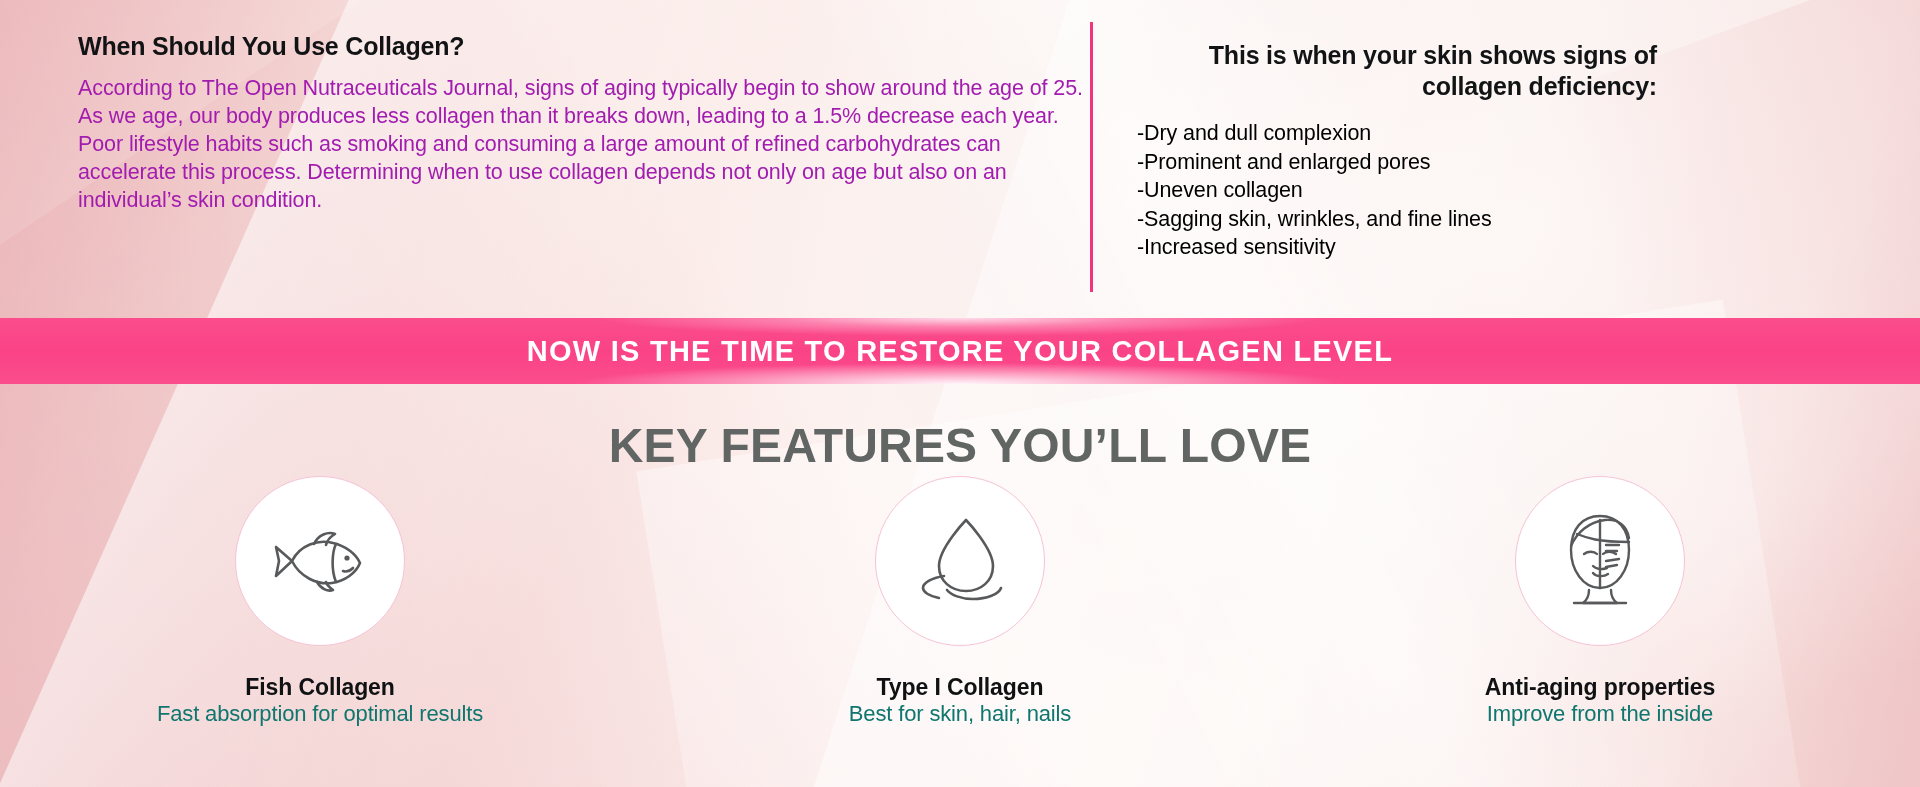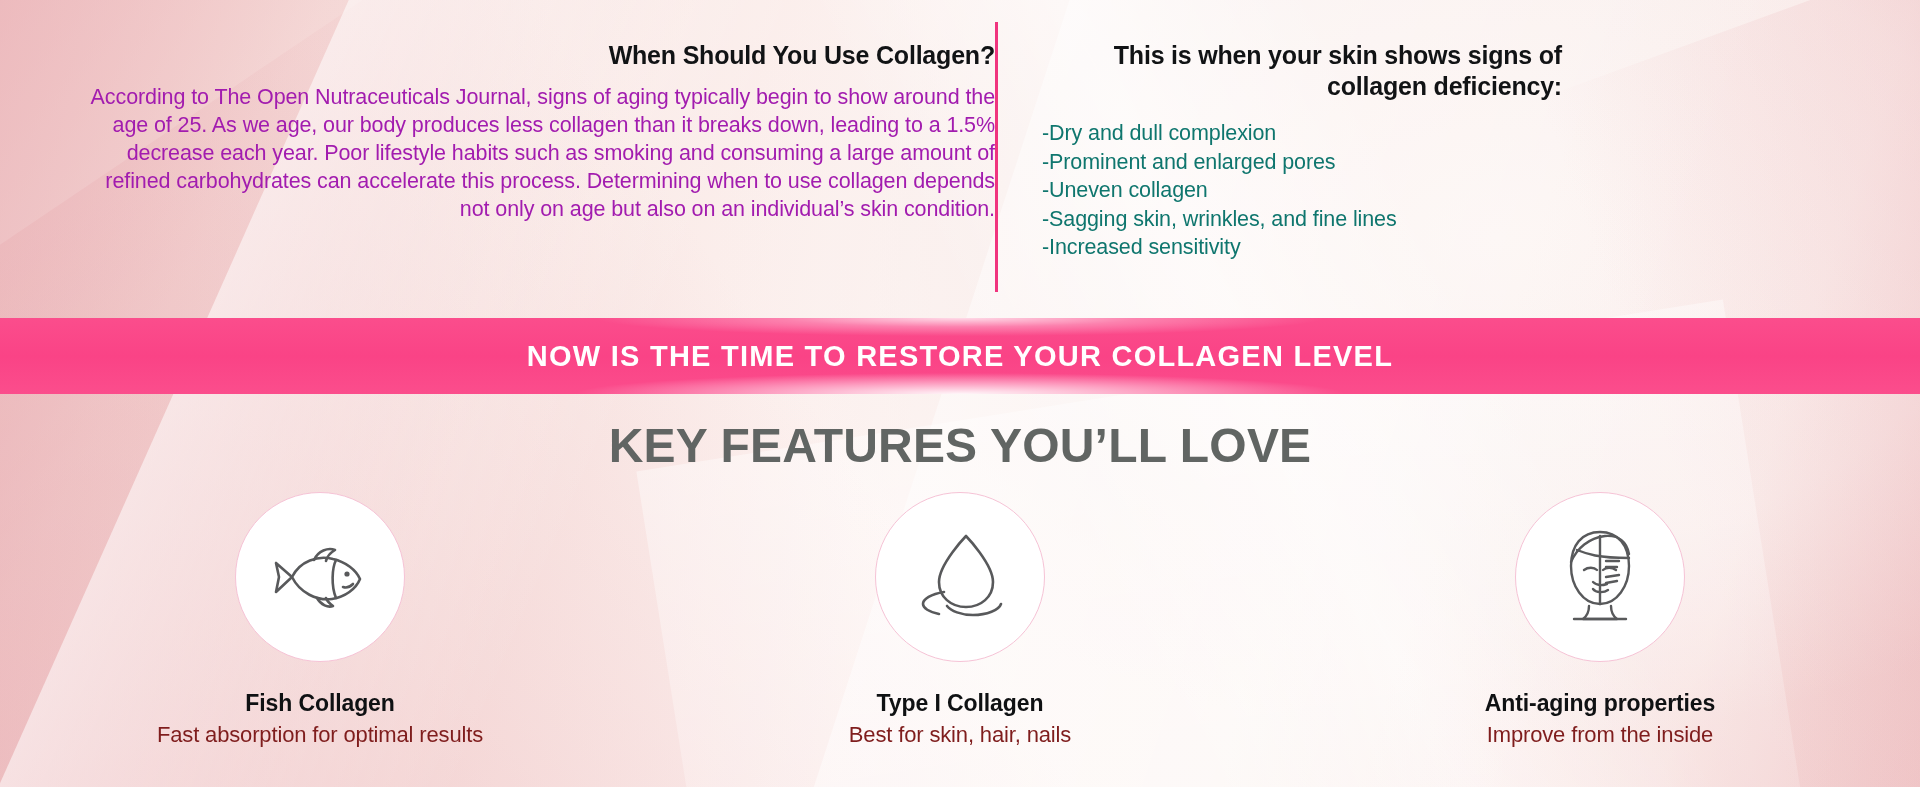--- a/index.html
+++ b/index.html
@@ -66,23 +66,22 @@
   
   .top-section {
     position: absolute;
     left: 0; top: 0; right: 0;
     height: 318px;
     display: flex;
     align-items: flex-start;
   }
 
   .col-left {
-    width: 995px;
-    padding: 41px 0 0 78px;
-    text-align: right;
+    width: 1090px;
+    padding: 32px 0 0 78px;
   }
 
   .divider {
     width: 3px;
     align-self: flex-start;
     margin-top: 22px;
     height: 270px;
     background: #f0347e;
   }
 
@@ -115,31 +114,31 @@
     letter-spacing: -0.2px;
     margin-bottom: 17px;
     max-width: 520px;
     text-align: right;
   }
 
   .sym-list { list-style: none; }
   .sym-list li {
     font-size: 21.5px;
     line-height: 28.5px;
-    color: #0f766e;
+    color: #000000;
     letter-spacing: -0.1px;
     white-space: nowrap;
   }
 
   
   .pink-banner {
     position: absolute;
     left: 0; right: 0;
     top: 318px;
-    height: 76px;
+    height: 66px;
     display: flex;
     align-items: center;
     justify-content: center;
     background:
       radial-gradient(ellipse 620px 34px at 50% 100%, rgba(255,255,255,0.95) 0%, rgba(255,255,255,0.55) 26%, rgba(255,255,255,0) 62%),
       radial-gradient(ellipse 520px 26px at 50% 0%, rgba(255,255,255,0.8) 0%, rgba(255,255,255,0.3) 34%, rgba(255,255,255,0) 70%),
       linear-gradient(180deg, #fb4d8c 0%, #fa4386 50%, #fb4d8c 100%);
   }
   .banner-text {
     color: #ffffff;
@@ -158,21 +157,21 @@
     left: 0; right: 0;
     text-align: center;
     font-size: 48px;
     font-weight: bold;
     color: #616563;
     letter-spacing: 0.2px;
   }
 
   .features-row {
     position: absolute;
-    top: 492px;
+    top: 476px;
     left: 0; right: 0;
     display: flex;
   }
 
   .feature {
     flex: 1;
     display: flex;
     flex-direction: column;
     align-items: center;
   }
@@ -191,23 +190,22 @@
   .icon-circle svg { display: block; }
 
   .feature-title {
     margin-top: 28px;
     font-size: 23px;
     font-weight: bold;
     color: #0f1113;
     letter-spacing: -0.1px;
   }
   .feature-sub {
-    margin-top: 5px;
     font-size: 22px;
-    color: #7f1d1d;
+    color: #0f766e;
     letter-spacing: -0.15px;
   }
 </style>
 </head>
 <body>
 
 <div id="page">
 
   <div class="bg-layer bg-base"></div>
   <div class="bg-layer bg-swoop-1"></div>

